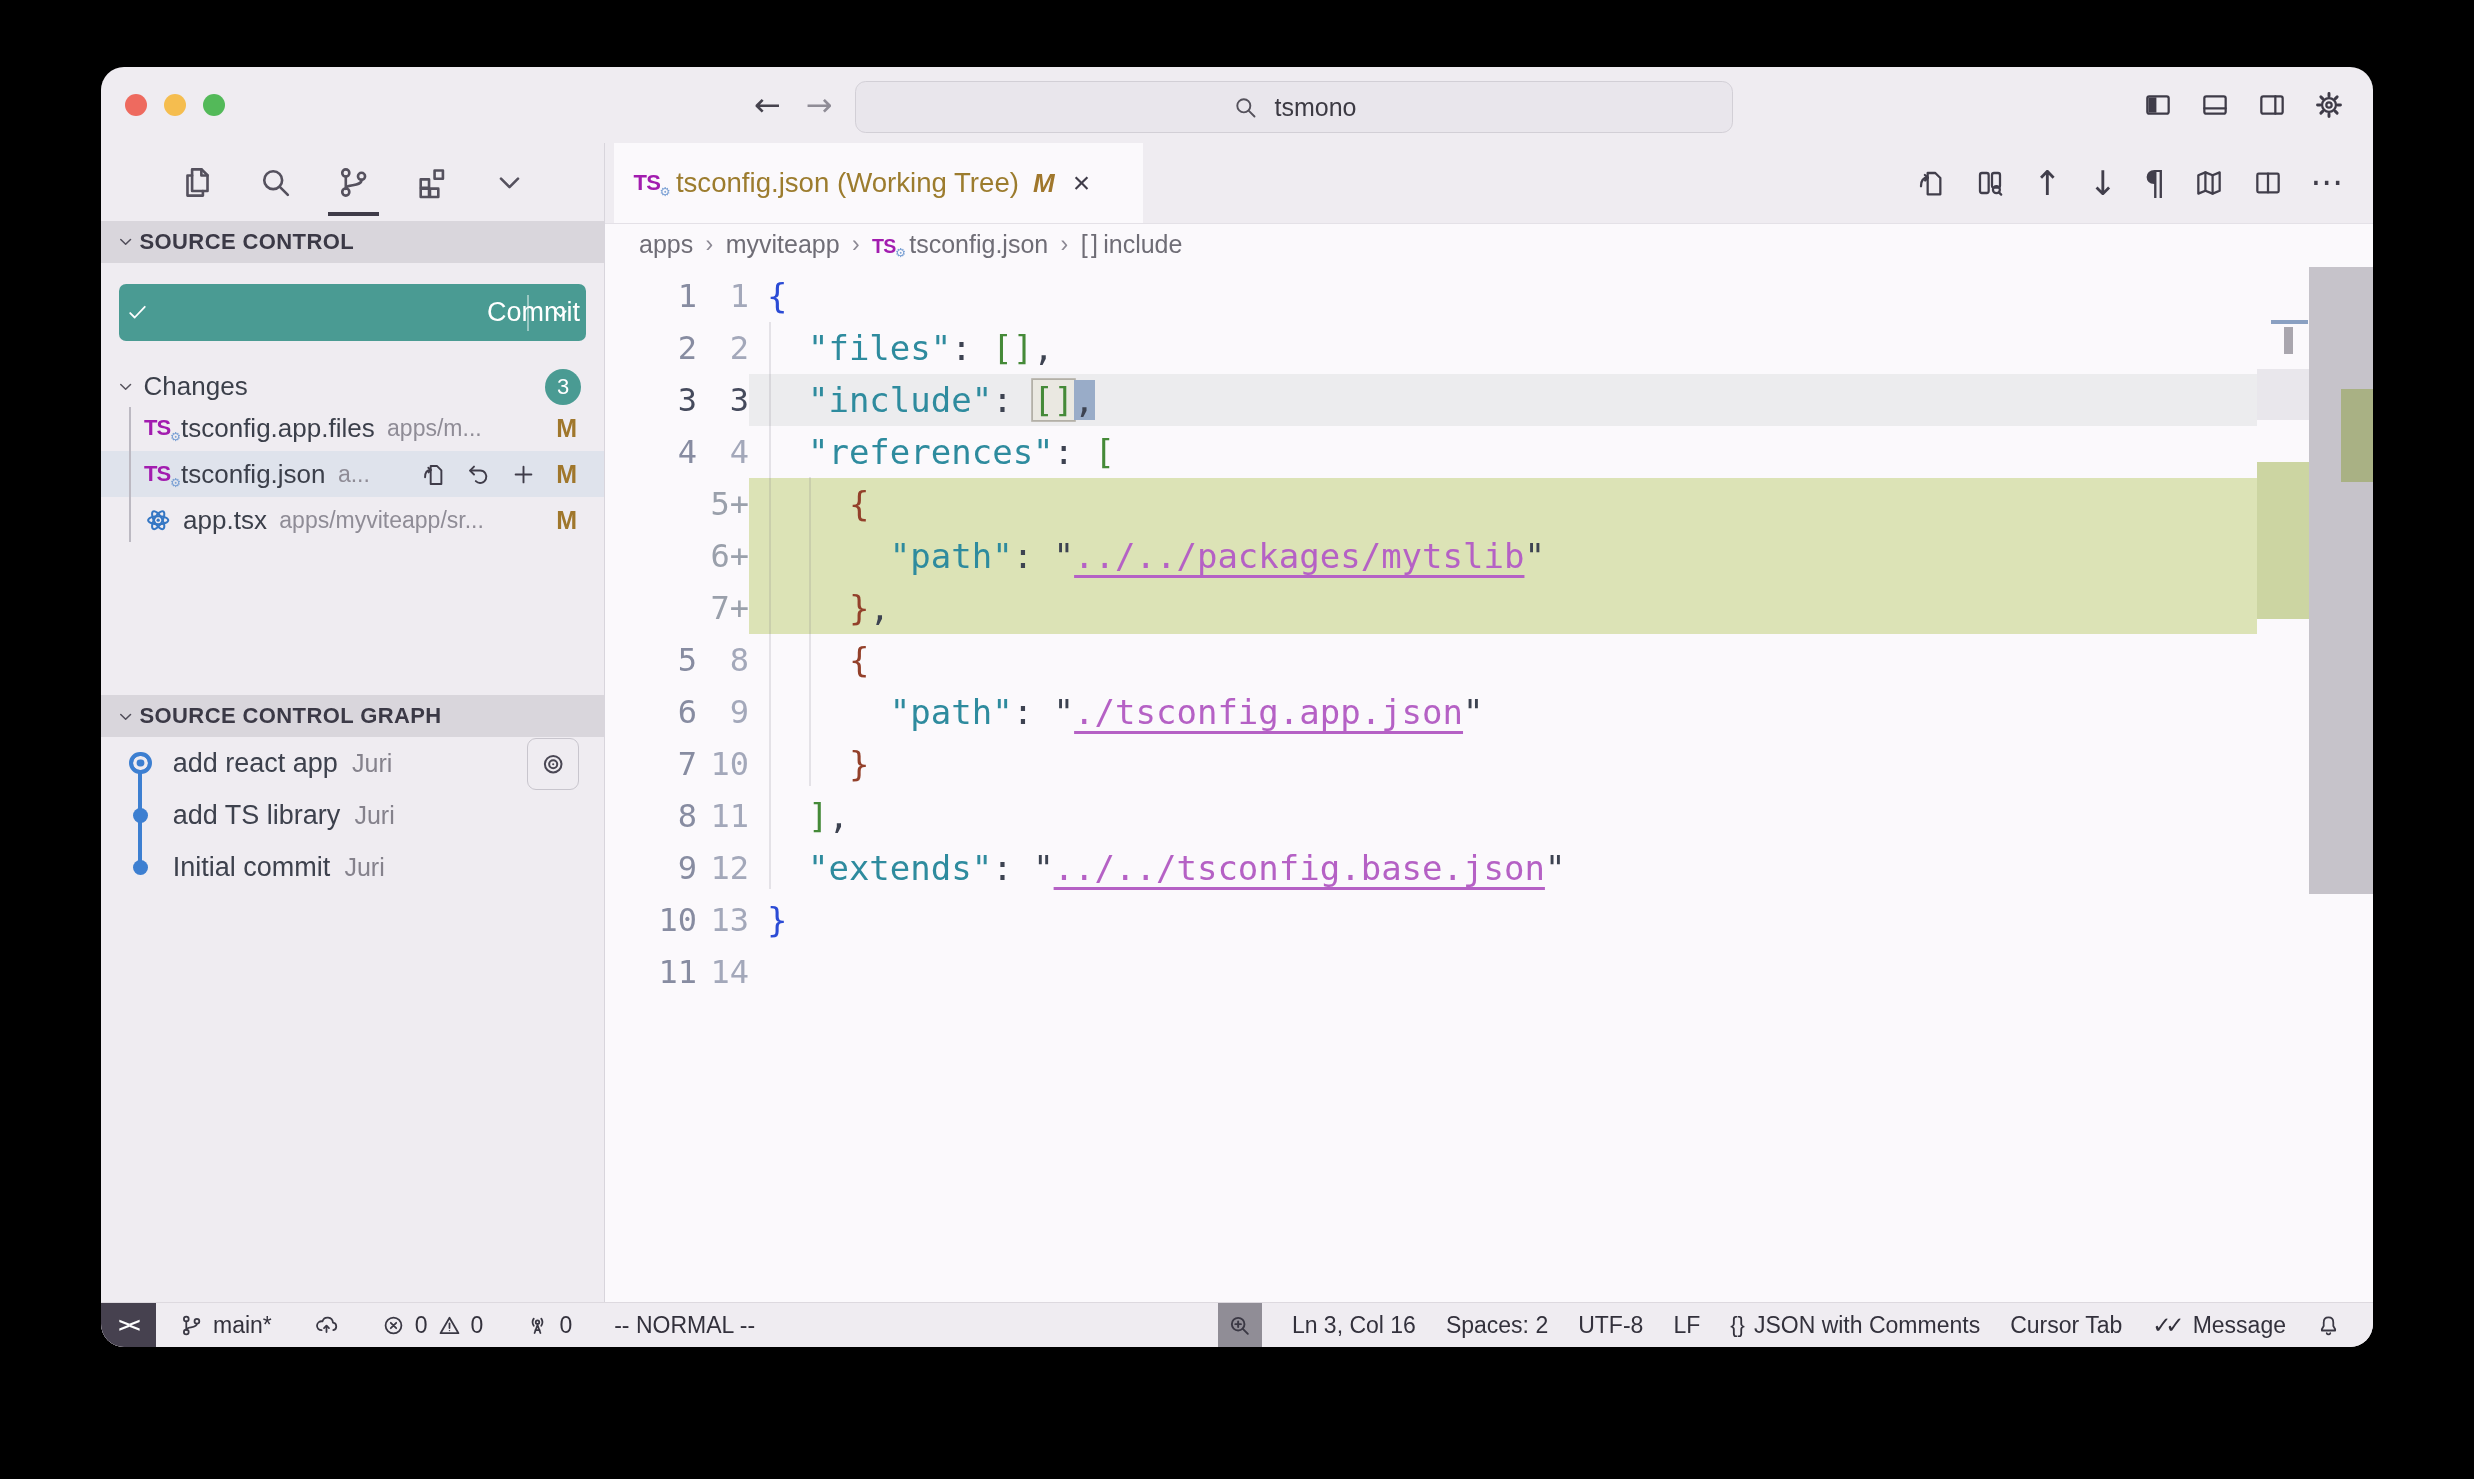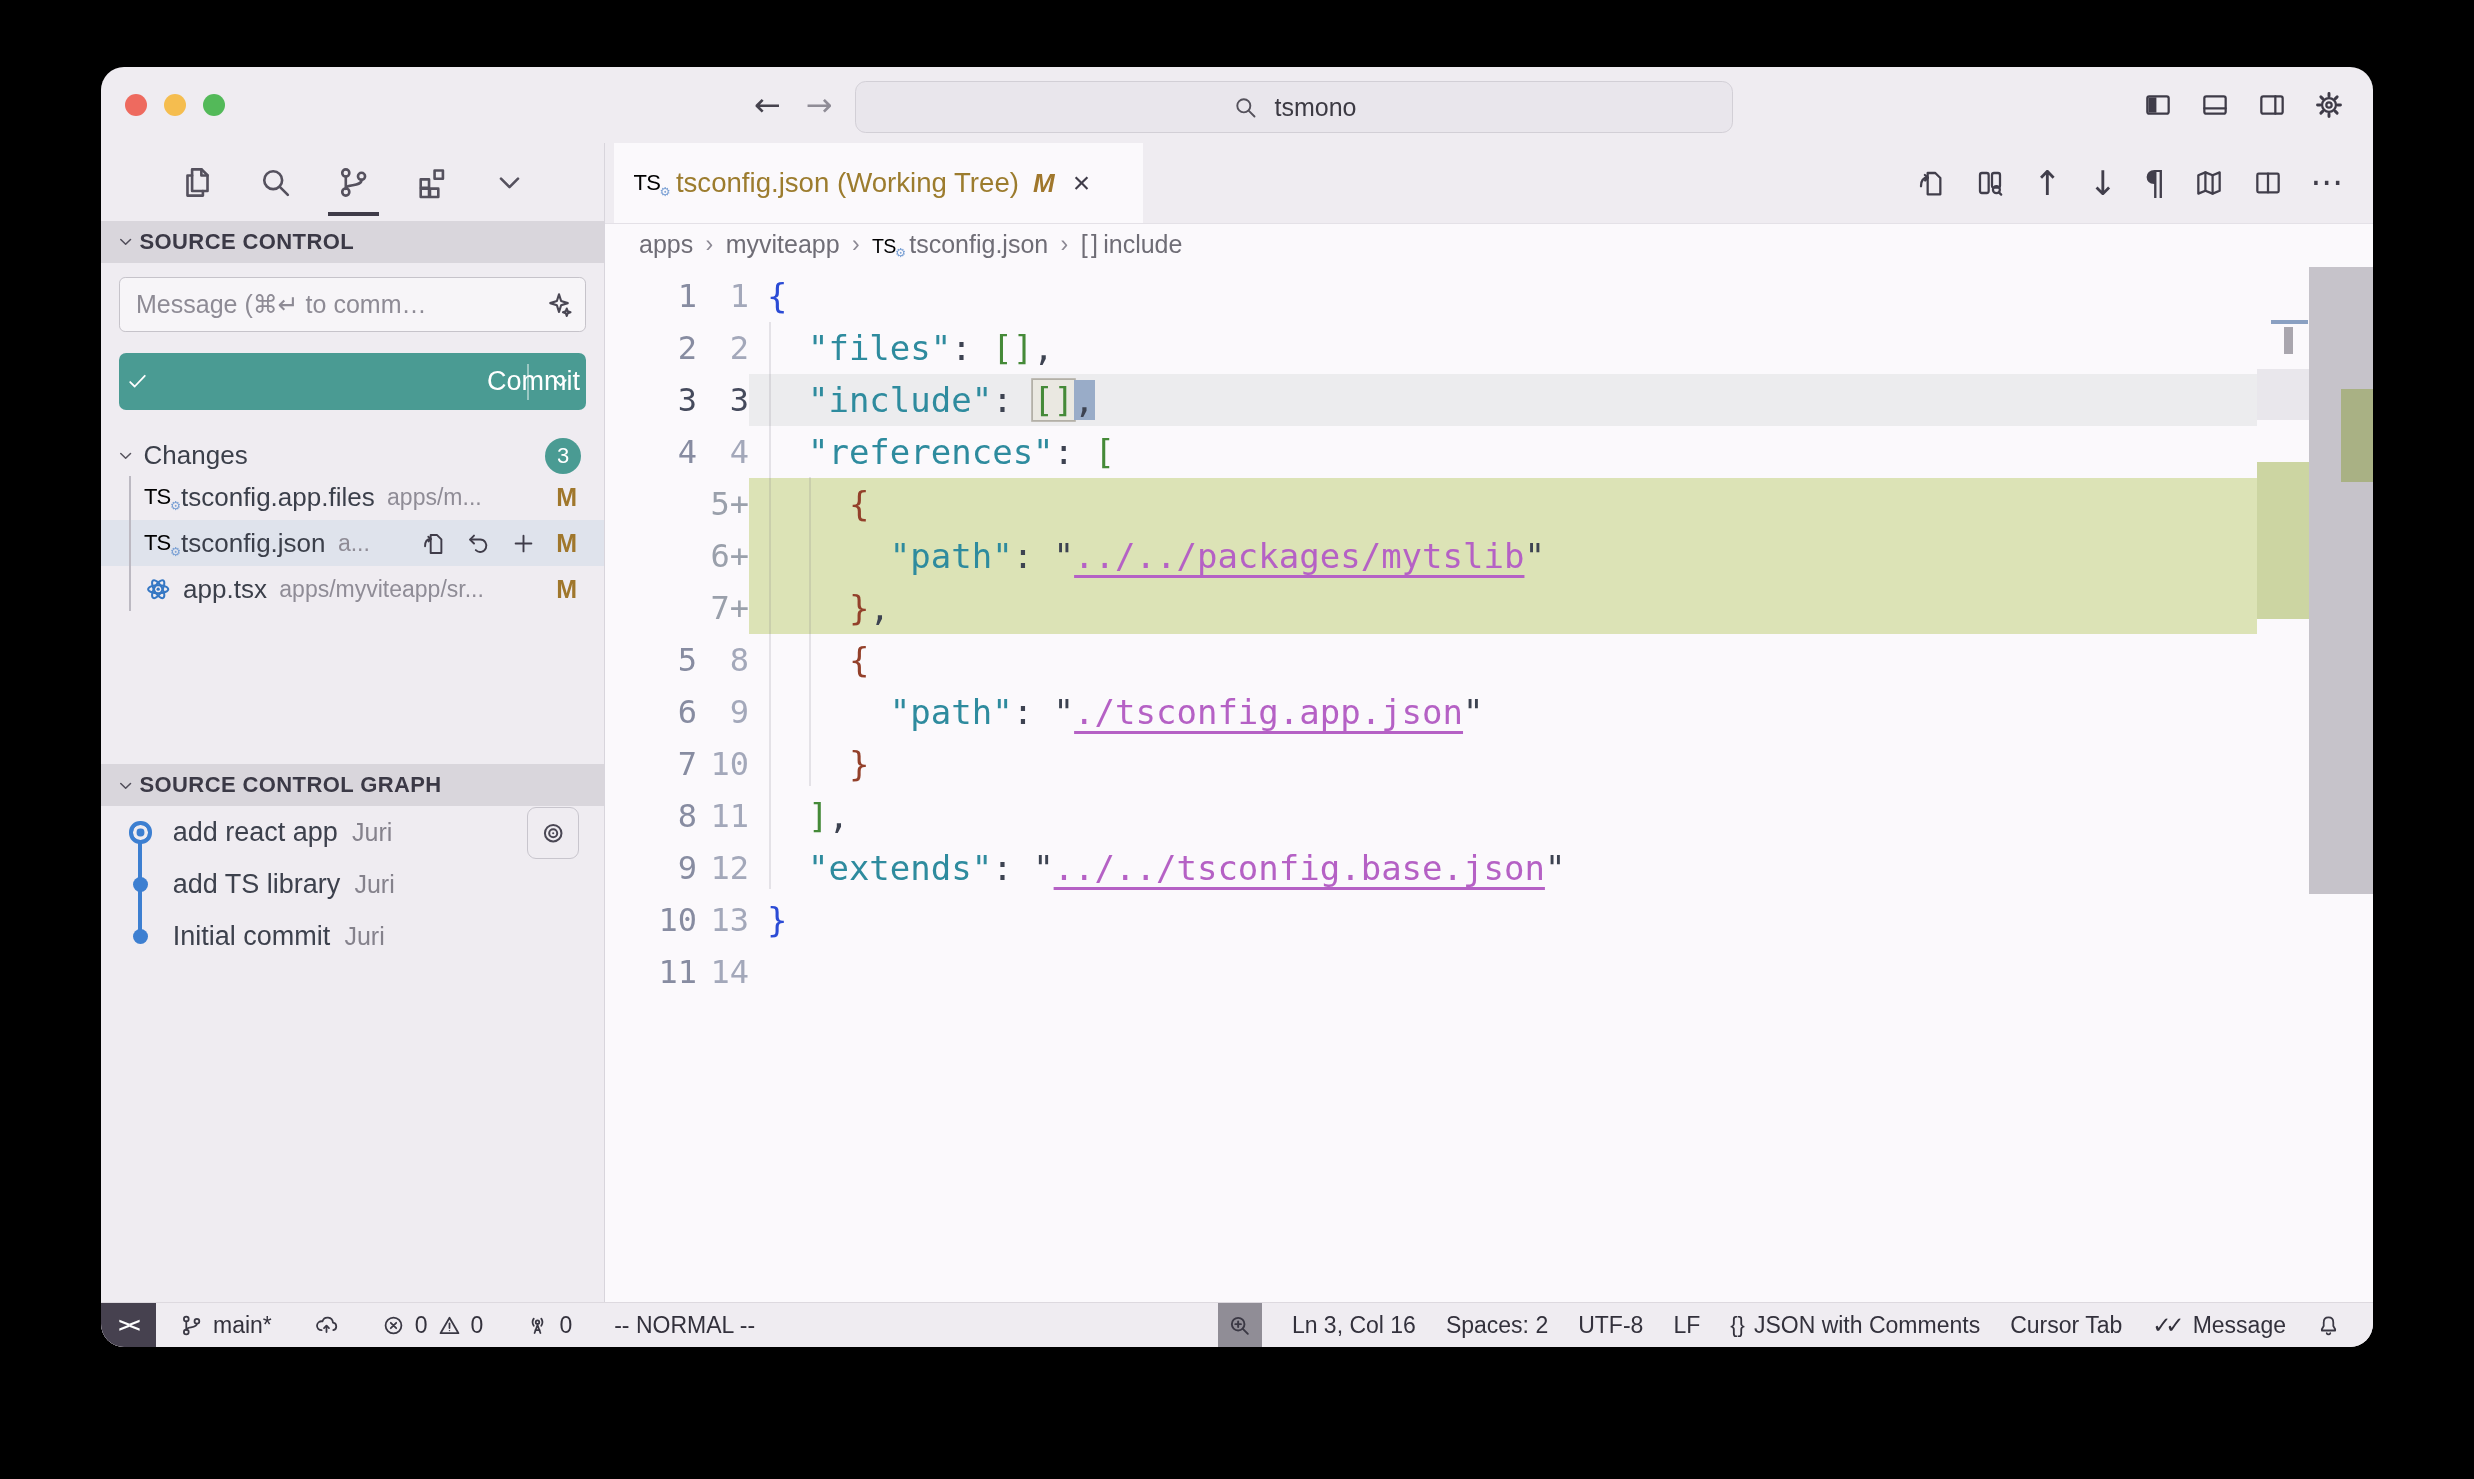--- a/index.html
+++ b/index.html
@@ -41,21 +41,21 @@
   .badge{margin-left:auto;width:36px;height:36px;border-radius:50%;background:#4a9b93;color:#fff;font-size:22px;display:flex;align-items:center;justify-content:center;}
   .file-list{position:relative;}
   .tree-line{position:absolute;left:28.4px;top:1.8px;bottom:1.8px;width:1.8px;background:#bcb9c2;}
   .frow{height:46px;display:flex;align-items:center;padding:0 27px 0 43px;font-size:26px;color:#3b3f4a;}
   .frow.selected{background:#dfe3ec;}
   .frow .fname{margin-left:10.7px;white-space:nowrap;}
   .frow .fpath{margin-left:12.4px;font-size:23px;color:#8f8c96;white-space:nowrap;overflow:hidden;}
   .frow .actions{margin-left:auto;display:flex;gap:18px;color:#3f3c49;}
   .frow .m{margin-left:auto;font-weight:bold;color:#a0772c;font-size:25px;}
   .frow .actions + .m{margin-left:19.6px;}
-  .tsbadge{font-weight:normal;color:#000000;font-size:22px;position:relative;letter-spacing:-0.9px;}
+  .tsbadge{font-weight:bold;color:#a21caf;font-size:22px;position:relative;letter-spacing:-0.9px;}
   .tsbadge:after{content:"\2699";font-family:"DejaVu Sans",sans-serif;font-size:12.4px;color:#7aa0d4;position:absolute;right:-9.8px;bottom:-2.7px;}
   .reacticn{color:#3577c4;}
   .spacer-mid{height:152px;flex:0 0 152px;}
   .commit-list{position:relative;padding-top:0;}
   .gline{position:absolute;left:37px;width:3.6px;background:#3d7fd1;}
   .grow{height:52px;display:flex;align-items:center;padding-left:18px;position:relative;}
   .dotcol{width:43px;display:flex;justify-content:center;position:relative;}
   .dot{width:15px;height:15px;border-radius:50%;background:#3d7fd1;}
   .dot.head{width:14.2px;height:14.2px;border:4.4px solid #3d7fd1;background:#3d7fd1;box-shadow:inset 0 0 0 3.6px #efecf1;}
   .gmsg{margin-left:10.7px;font-size:27px;color:#3d414d;white-space:nowrap;}
@@ -208,29 +208,20 @@
 
         <div class="sec-header">
           <span class="icn">
               <svg width="21.3" height="21.3" viewBox="0 0 24 24" fill="none" stroke="currentColor" stroke-width="1.7" stroke-linecap="round" stroke-linejoin="round">
                 <path d="M6.5 9.5 12 15l5.5-5.5"></path>
               </svg>
             </span>
           <span>SOURCE CONTROL</span>
         </div>
 
-        <div class="msg-wrap">
-          <input class="msg-input" placeholder="Message (⌘↵ to comm…" style="">
-          <span class="sparkle icn">
-              <svg width="30" height="30" viewBox="0 0 24 24" fill="none" stroke="currentColor" stroke-width="1.7" stroke-linecap="round" stroke-linejoin="round">
-                <path d="M12 3.5 13.7 8.8 19 10.5l-5.3 1.7L12 17.5l-1.7-5.3L5 10.5l5.3-1.7z"></path>
-                <path d="M18.2 14.8l.8 2.2 2.2.8-2.2.8-.8 2.2-.8-2.2-2.2-.8 2.2-.8z"></path>
-              </svg>
-            </span>
-        </div>
 
         <button class="commit-btn">
           <span class="icn">
               <svg width="25" height="25" viewBox="0 0 24 24" fill="none" stroke="currentColor" stroke-width="1.7" stroke-linecap="round" stroke-linejoin="round">
                 <path d="M5 12.5l4.3 4.3L19 6.5"></path>
               </svg>
             </span>
           <span class="lbl">Commit</span>
           <span class="divider"></span>
           <span class="chev icn">

